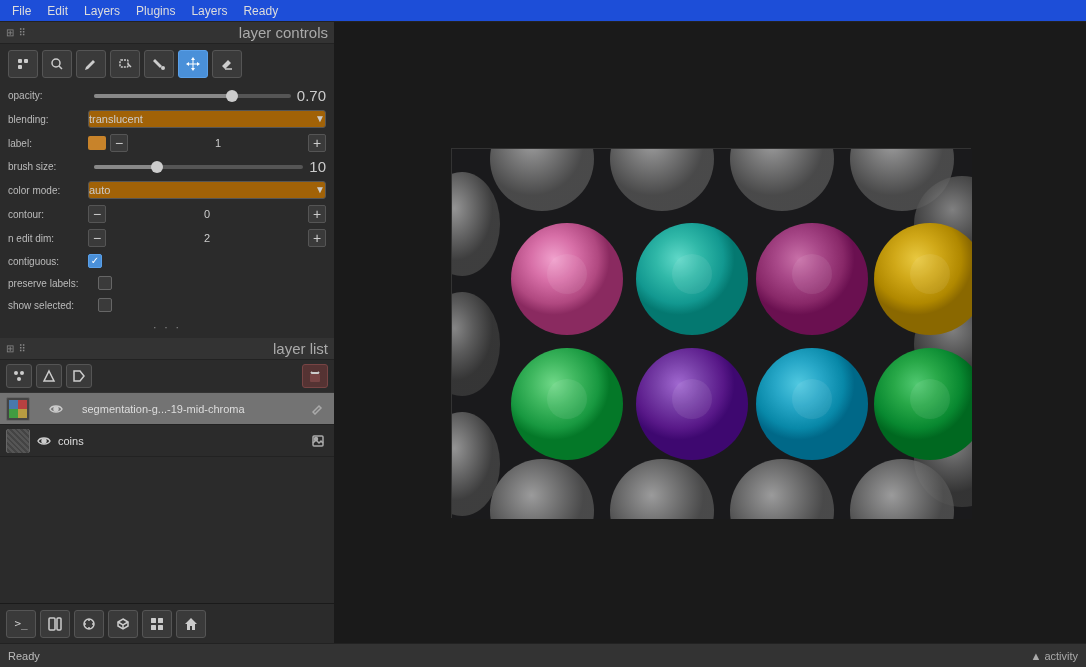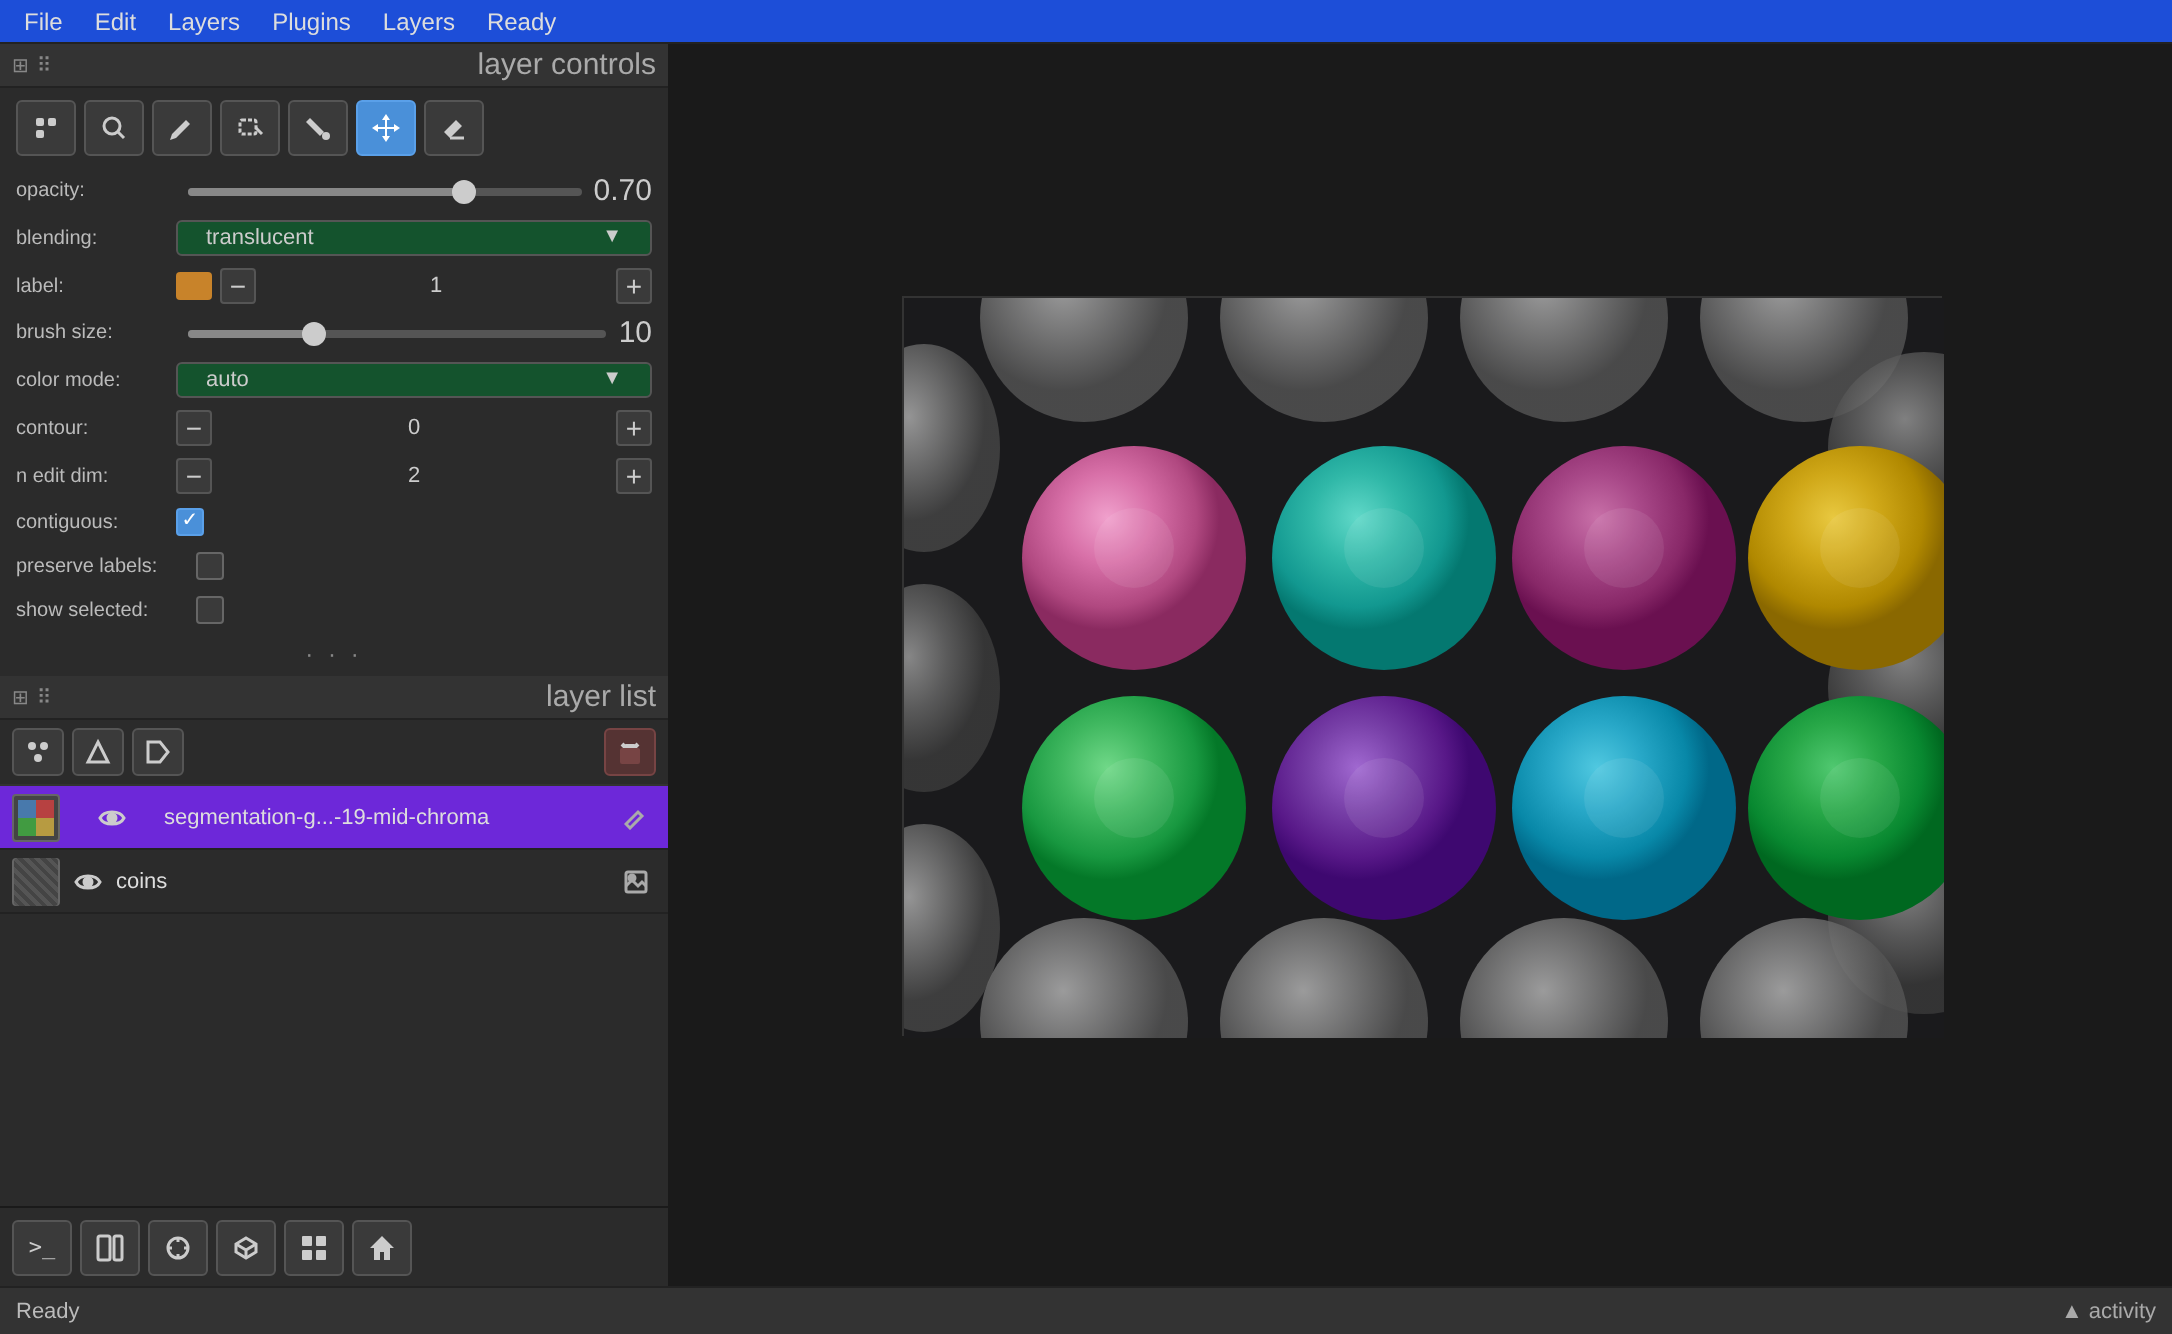--- a/index.html
+++ b/index.html
@@ -25,38 +25,38 @@
     .tool-btn { width: 30px; height: 28px; background: #3a3a3a; border: 1px solid #555; border-radius: 3px; display: flex; align-items: center; justify-content: center; cursor: pointer; color: #ccc; font-size: 14px; }
     .tool-btn.active { background: #4a90d9; border-color: #5aa0e9; color: #fff; }
 
     
     .control-row { display: flex; align-items: center; padding: 3px 8px; min-height: 22px; }
     .control-label { width: 80px; color: #bbb; font-size: 10px; flex-shrink: 0; }
     .control-value { color: #ccc; font-size: 15px; }
     .slider-track { flex: 1; height: 4px; background: #555; border-radius: 2px; position: relative; margin: 0 6px; }
     .slider-fill { height: 100%; background: #888; border-radius: 2px; }
     .slider-thumb { width: 12px; height: 12px; background: #ccc; border-radius: 50%; position: absolute; top: -4px; cursor: pointer; }
-    .select-box { background: #14532d; border: 1px solid #555; border-radius: 3px; padding: 2px 14px; color: #ccc; font-size: 11px; flex: 1; display: flex; justify-content: space-between; cursor: pointer; }
+    .select-box { background: #a16207; border: 1px solid #555; border-radius: 3px; padding: 2px 0; color: #ccc; font-size: 11px; flex: 1; display: flex; justify-content: space-between; cursor: pointer; }
     .label-row { display: flex; align-items: center; gap: 4px; flex: 1; }
     .label-color { width: 18px; height: 14px; background: #c8832a; border-radius: 2px; }
     .minus-btn, .plus-btn { width: 18px; height: 18px; background: #3a3a3a; border: 1px solid #555; border-radius: 2px; display: flex; align-items: center; justify-content: center; cursor: pointer; color: #ccc; font-size: 14px; line-height: 1; }
     .number-display { flex: 1; text-align: center; font-size: 11px; }
     .checkbox { width: 14px; height: 14px; background: #3a3a3a; border: 1px solid #666; border-radius: 2px; display: flex; align-items: center; justify-content: center; }
     .checkbox.checked { background: #4a90d9; border-color: #5aa0e9; }
     .checkbox-unchecked { width: 14px; height: 14px; background: #3a3a3a; border: 1px solid #666; border-radius: 2px; }
     .more-btn { display: flex; justify-content: center; padding: 4px; cursor: pointer; color: #888; letter-spacing: 2px; }
 
     
     #layer-list { flex: 1; background: #2b2b2b; display: flex; flex-direction: column; overflow: hidden; }
     .layer-list-header { display: flex; align-items: center; justify-content: space-between; padding: 2px 6px; background: #333; border-bottom: 1px solid #222; height: 22px; }
     .layer-tools { display: flex; align-items: center; padding: 4px 6px; gap: 4px; background: #2b2b2b; border-bottom: 1px solid #333; }
     .layer-tool-btn { width: 26px; height: 24px; background: #3a3a3a; border: 1px solid #555; border-radius: 3px; display: flex; align-items: center; justify-content: center; cursor: pointer; color: #ccc; font-size: 12px; }
     .spacer { flex: 1; }
     .layer-item { display: flex; align-items: center; padding: 3px 6px; height: 32px; cursor: pointer; border-bottom: 1px solid #222; }
-    .layer-item.active { background: #6d28d9; gap: 12px; }
+    .layer-item.active { background: #737373; gap: 12px; }
     .layer-thumb { width: 24px; height: 24px; background: #444; border: 1px solid #666; border-radius: 2px; margin-right: 4px; flex-shrink: 0; display: flex; align-items: center; justify-content: center; }
     .layer-thumb-img { width: 24px; height: 24px; background: repeating-linear-gradient(45deg, #555 0, #555 2px, #444 2px, #444 4px); border-radius: 2px; }
     .eye-btn { width: 20px; height: 20px; display: flex; align-items: center; justify-content: center; cursor: pointer; color: #ccc; flex-shrink: 0; margin-right: 4px; }
     .layer-name { flex: 1; font-size: 11px; color: #ddd; overflow: hidden; text-overflow: ellipsis; white-space: nowrap; }
     .layer-icon { width: 20px; height: 20px; display: flex; align-items: center; justify-content: center; color: #aaa; flex-shrink: 0; }
 
     
     #bottom-toolbar { height: 40px; background: #2b2b2b; border-top: 1px solid #1a1a1a; display: flex; align-items: center; padding: 0 6px; gap: 4px; }
     .bottom-tool-btn { width: 30px; height: 28px; background: #3a3a3a; border: 1px solid #555; border-radius: 3px; display: flex; align-items: center; justify-content: center; cursor: pointer; color: #ccc; font-size: 14px; }
 

